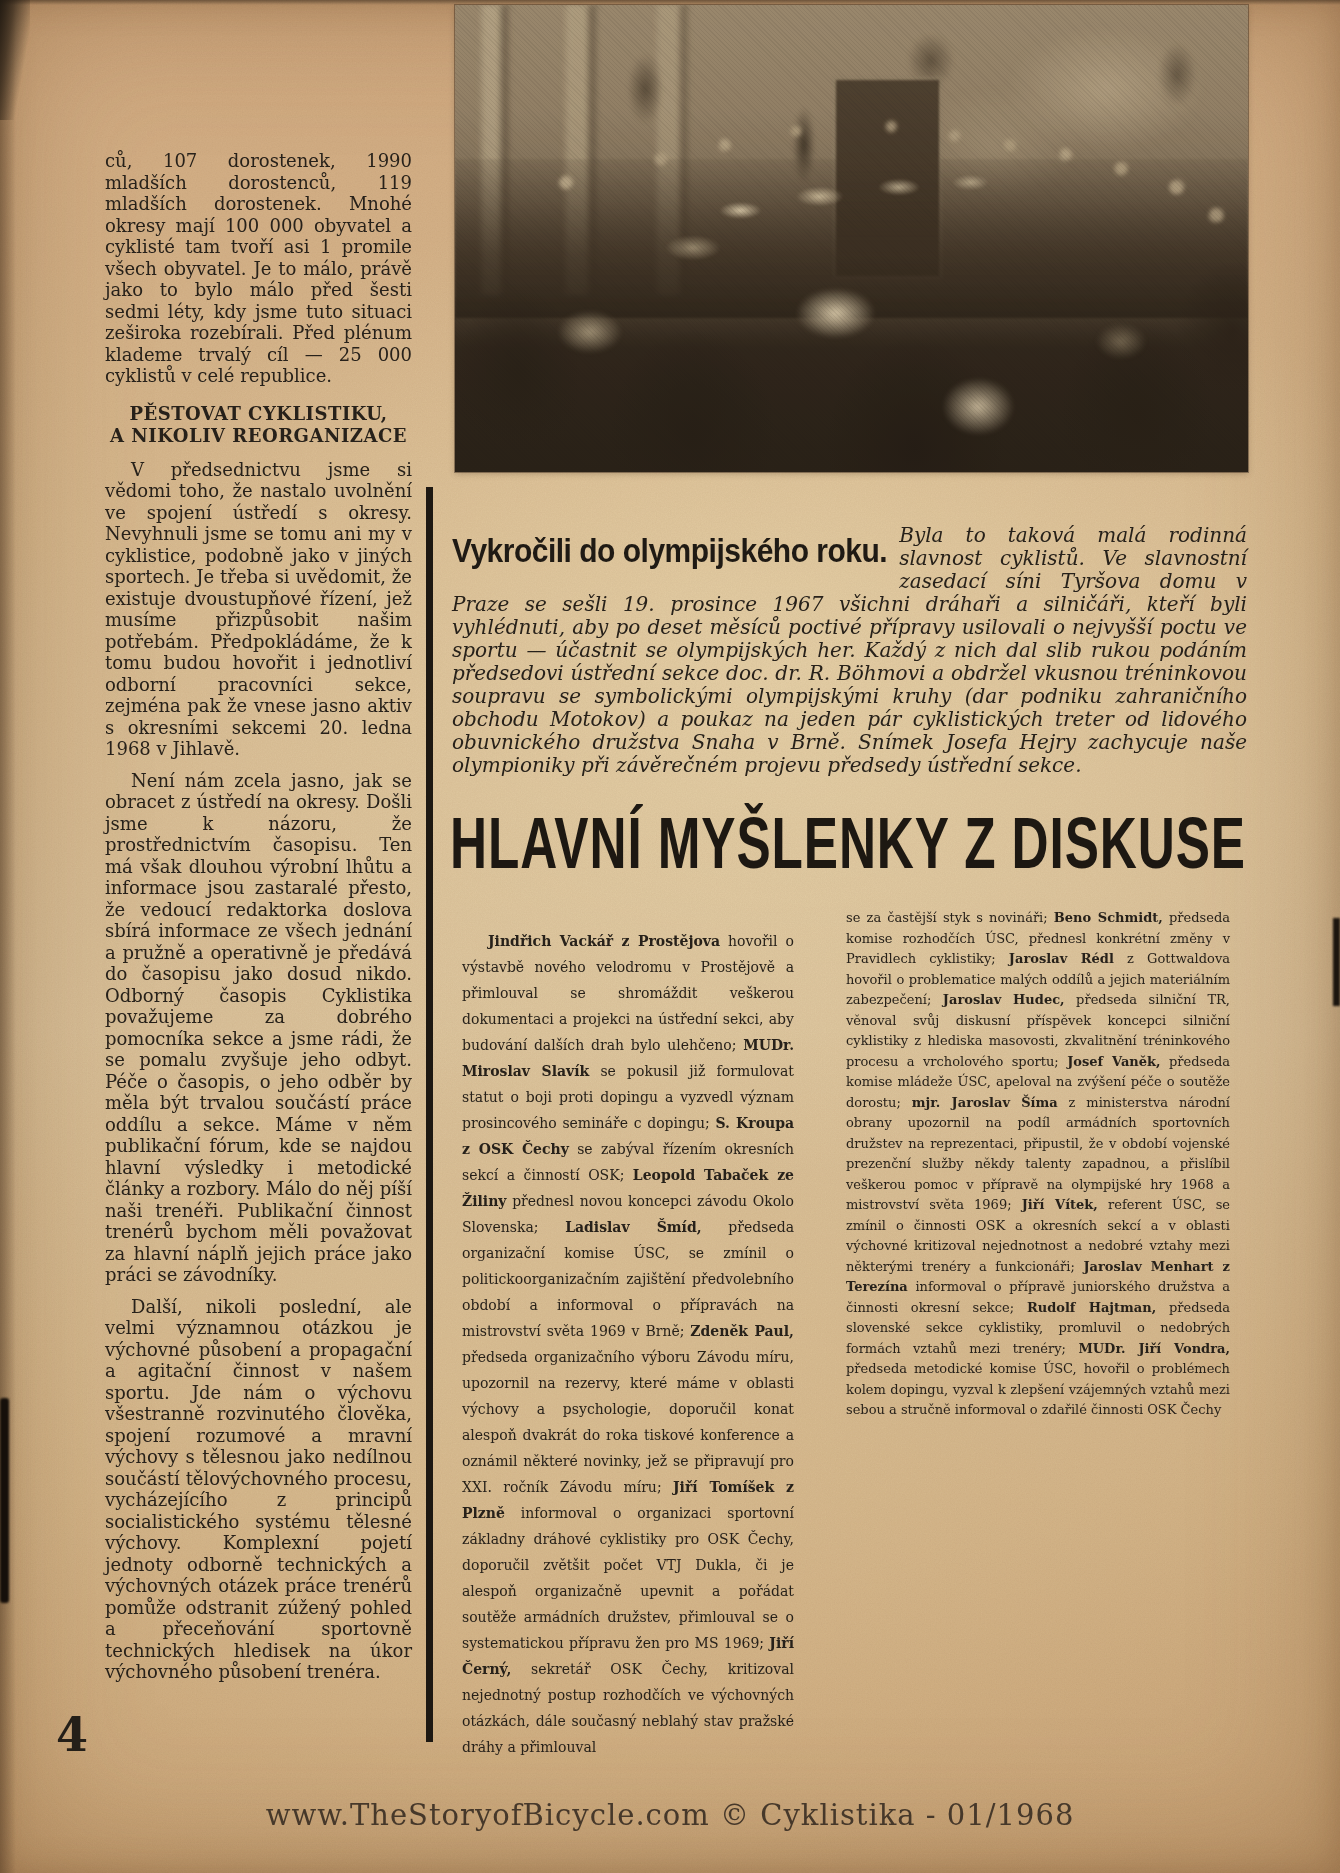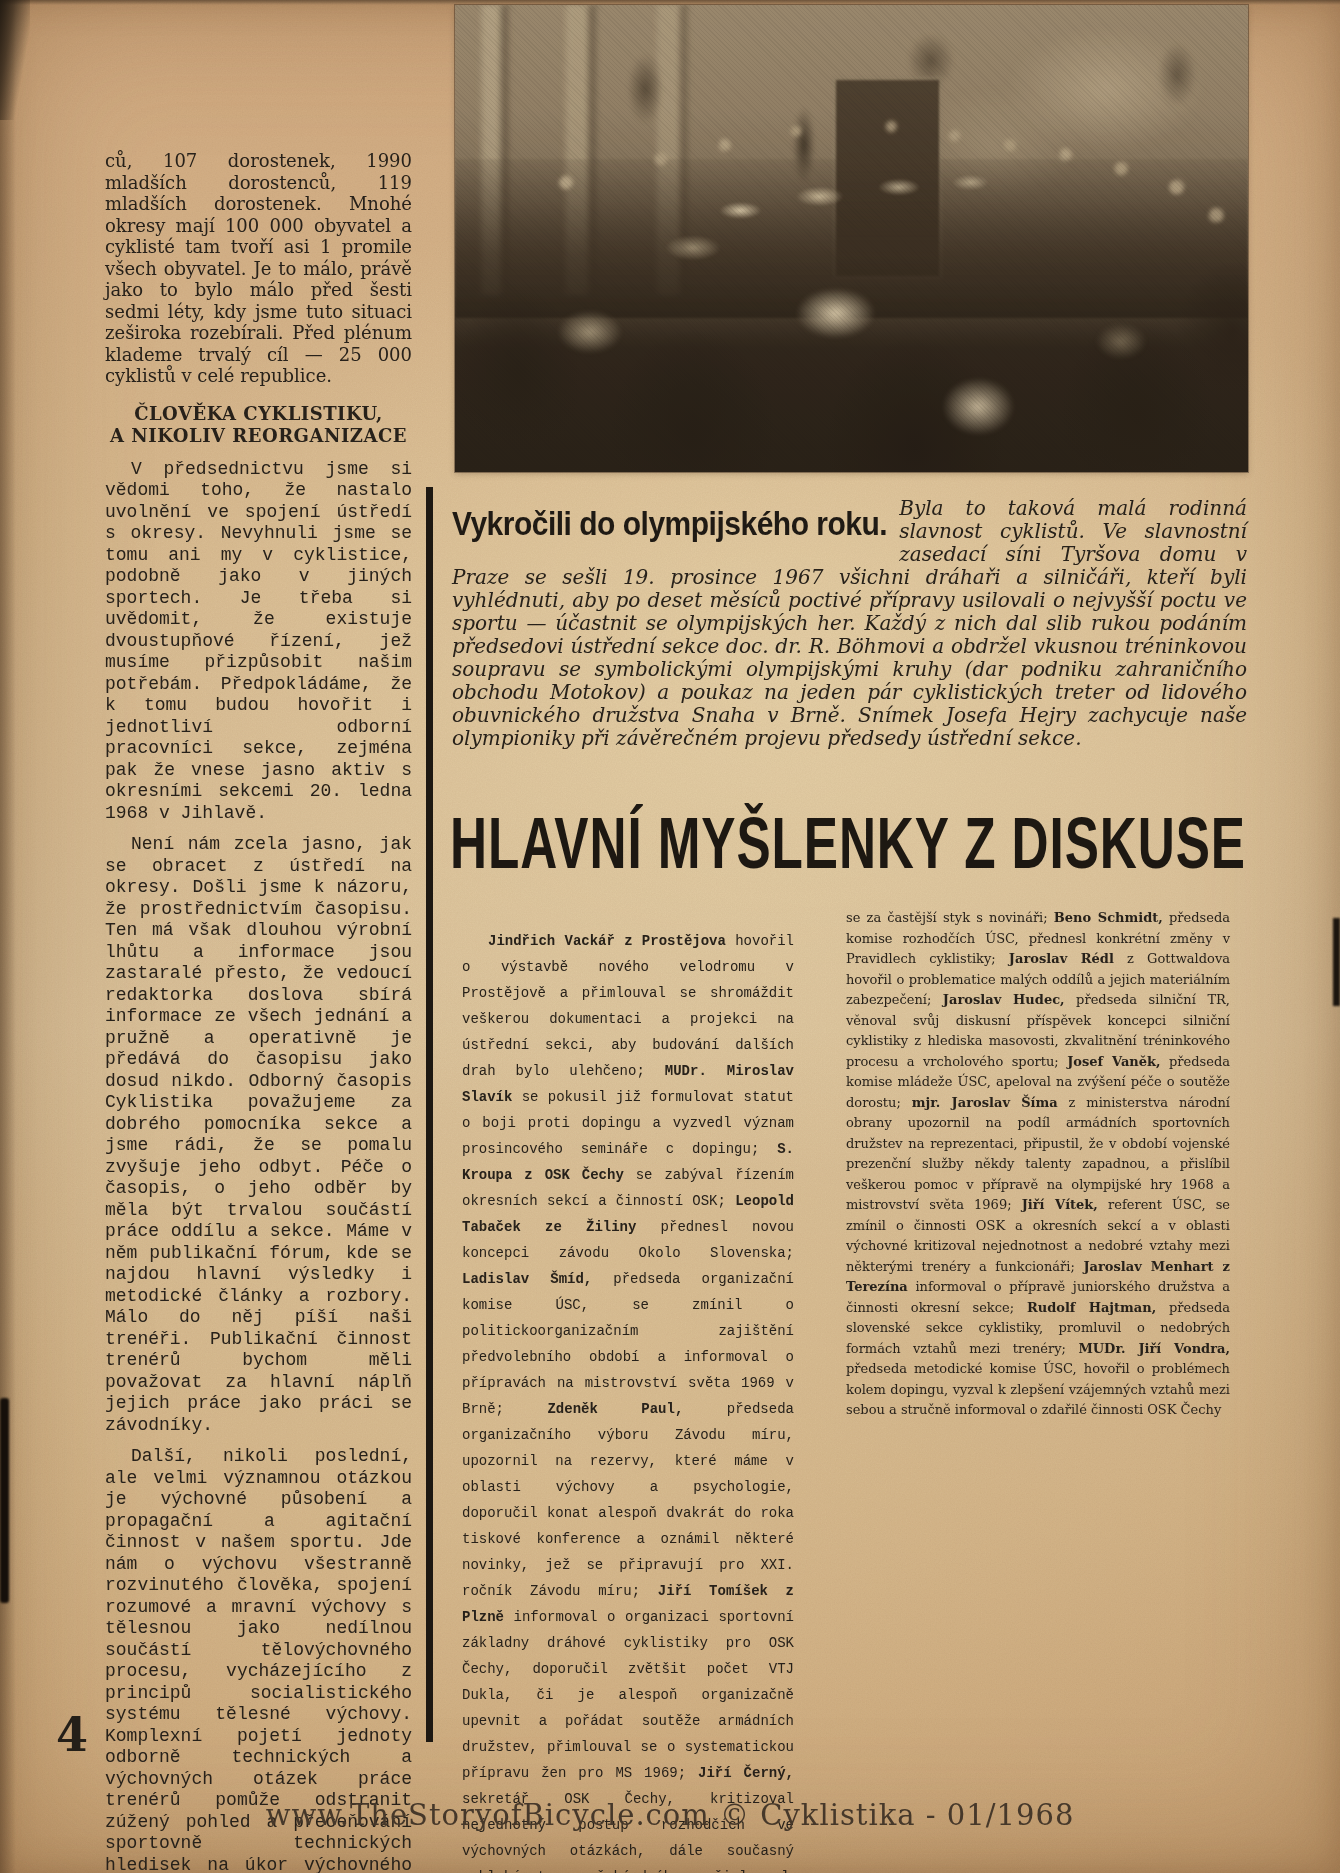--- a/index.html
+++ b/index.html
@@ -26,21 +26,21 @@
   .edge-left-shade{left:0;top:0;bottom:0;width:16px;
     background:linear-gradient(90deg, rgba(70,48,28,.45), rgba(70,48,28,0));}
   .edge-left-bar{left:0;top:1398px;width:9px;height:205px;background:#150f0a;border-radius:3px;filter:blur(1px);}
   .edge-right-nub{right:0;top:918px;width:7px;height:88px;background:#1c150e;filter:blur(1px);}
   .edge-top-line{top:0;left:0;right:0;height:5px;background:linear-gradient(180deg,rgba(45,32,20,.5),rgba(45,32,20,0));}
 
   
   .col-left{position:absolute;left:95px;top:140px;width:327px;
     font-size:18px;line-height:21.5px;text-align:justify;}
   .p{margin:10px;}
-  .p.indent{text-indent:26px;font-family:Liberation Mono, monospace;}
+  .p.indent{text-indent:26px;}
   .col-heading{
     margin:16px 0 12px;font-size:18px;line-height:22px;font-weight:700;
     text-align:center;white-space:pre-line;letter-spacing:.5px;}
 
   
   .photo{position:absolute;left:455px;top:5px;width:793px;height:467px;overflow:hidden;
     background:#1c1712;box-shadow:0 0 0 1px rgba(60,45,30,.45), 0 2px 6px rgba(60,40,20,.25);}
   .photo>div{position:absolute;}
   .ph-base{inset:0;background:linear-gradient(180deg,#91836c 0%,#887a64 22%,#6e6250 42%,#463c30 60%,#231d16 80%,#161210 100%);}
   .ph-pilasters{left:0;top:0;width:48%;height:62%;filter:blur(2px);
@@ -96,21 +96,21 @@
       radial-gradient(ellipse 50px 40px at 66% 86%, rgba(210,198,170,.9), transparent 72%),
       radial-gradient(ellipse 35px 25px at 84% 72%, rgba(150,138,112,.6), transparent 72%);}
   .ph-dots{inset:0;opacity:.45;mix-blend-mode:multiply;
     background:repeating-linear-gradient(45deg, rgba(0,0,0,.16) 0 1px, transparent 1px 3px);}
   .ph-tint{inset:0;background:rgba(205,160,110,.14);}
 
   
   .vrule{position:absolute;left:426px;top:487px;width:7px;height:1255px;background:#1d1812;}
 
   
-  .caption{position:absolute;left:452px;top:497px;width:795px;text-align:justify;}
+  .caption{position:absolute;left:452px;top:524px;width:795px;text-align:justify;}
   .cap-lead{
     float:left;display:block;margin:2px 12px 0 0;
     font-family:"Liberation Sans", sans-serif;font-weight:700;
     font-size:30px;line-height:50px;letter-spacing:-.5px;color:#1f1a14;
     transform:scaleY(1.12);transform-origin:left center;white-space:nowrap;}
   .cap-text{font-style:italic;font-size:20px;line-height:23px;color:#27211a;}
 
   
   .headline{
     position:absolute;left:450px;top:800px;
@@ -144,21 +144,21 @@
   </svg>
 
   <div class="artifact edge-left-shade"></div>
   <div class="artifact edge-top-line"></div>
   <div class="artifact corner-tl"></div>
   <div class="artifact edge-left-bar"></div>
   <div class="artifact edge-right-nub"></div>
 
   <div class="col-left">
     <p class="p">ců, 107 dorostenek, 1990 mladších dorostenců, 119 mladších dorostenek. Mnohé okresy mají 100 000 obyvatel a cyklisté tam tvoří asi 1 promile všech obyvatel. Je to málo, právě jako to bylo málo před šesti sedmi léty, kdy jsme tuto situaci zeširoka rozebírali. Před plénum klademe trvalý cíl — 25 000 cyklistů v celé republice.</p>
-    <h3 class="col-heading">ČLOVĚKA CYKLISTIKU,
+    <h3 class="col-heading">PĚSTOVAT CYKLISTIKU,
 A NIKOLIV REORGANIZACE</h3>
     <p class="p indent">V předsednictvu jsme si vědomi toho, že nastalo uvolnění ve spojení ústředí s okresy. Nevyhnuli jsme se tomu ani my v cyklistice, podobně jako v jiných sportech. Je třeba si uvědomit, že existuje dvoustupňové řízení, jež musíme přizpůsobit našim potřebám. Předpokládáme, že k tomu budou hovořit i jednotliví odborní pracovníci sekce, zejména pak že vnese jasno aktiv s okresními sekcemi 20. ledna 1968 v Jihlavě.</p>
     <p class="p indent">Není nám zcela jasno, jak se obracet z ústředí na okresy. Došli jsme k názoru, že prostřednictvím časopisu. Ten má však dlouhou výrobní lhůtu a informace jsou zastaralé přesto, že vedoucí redaktorka doslova sbírá informace ze všech jednání a pružně a operativně je předává do časopisu jako dosud nikdo. Odborný časopis Cyklistika považujeme za dobrého pomocníka sekce a jsme rádi, že se pomalu zvyšuje jeho odbyt. Péče o časopis, o jeho odběr by měla být trvalou součástí práce oddílu a sekce. Máme v něm publikační fórum, kde se najdou hlavní výsledky i metodické články a rozbory. Málo do něj píší naši trenéři. Publikační činnost trenérů bychom měli považovat za hlavní náplň jejich práce jako práci se závodníky.</p>
     <p class="p indent">Další, nikoli poslední, ale velmi významnou otázkou je výchovné působení a propagační a agitační činnost v našem sportu. Jde nám o výchovu všestranně rozvinutého člověka, spojení rozumové a mravní výchovy s tělesnou jako nedílnou součástí tělovýchovného procesu, vycházejícího z principů socialistického systému tělesné výchovy. Komplexní pojetí jednoty odborně technických a výchovných otázek práce trenérů pomůže odstranit zúžený pohled a přeceňování sportovně technických hledisek na úkor výchovného působení trenéra.</p>
   </div>
 
   <div class="photo">
     <div class="ph-base"></div>
     <div class="ph-pilasters"></div>
     <div class="ph-art"></div>

